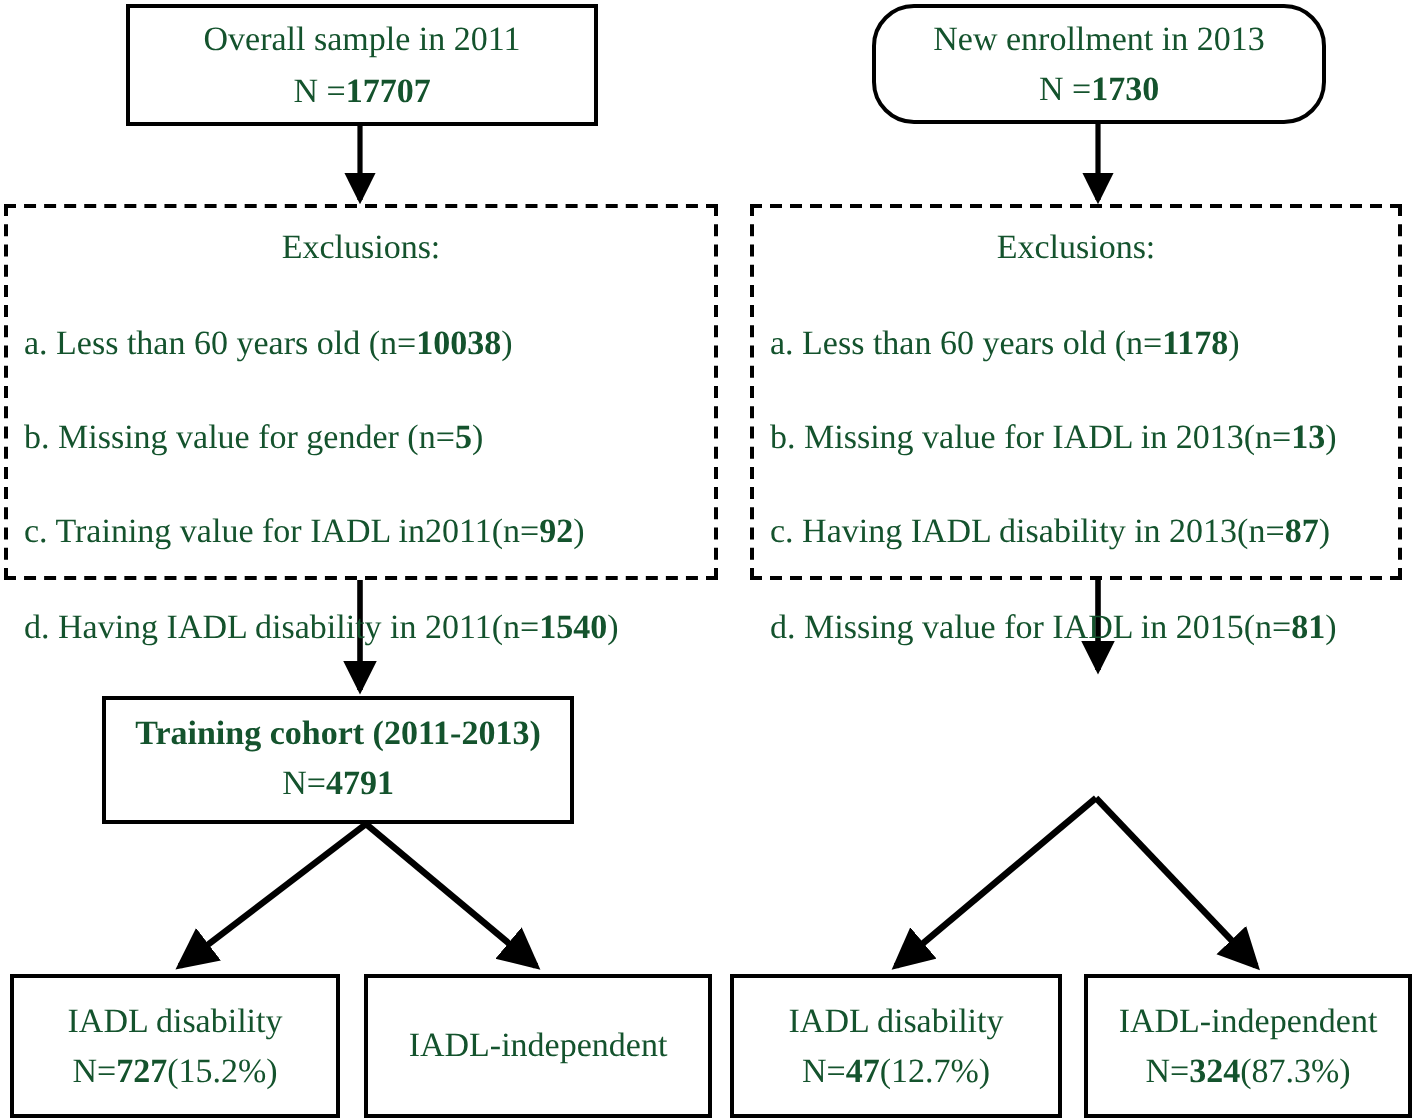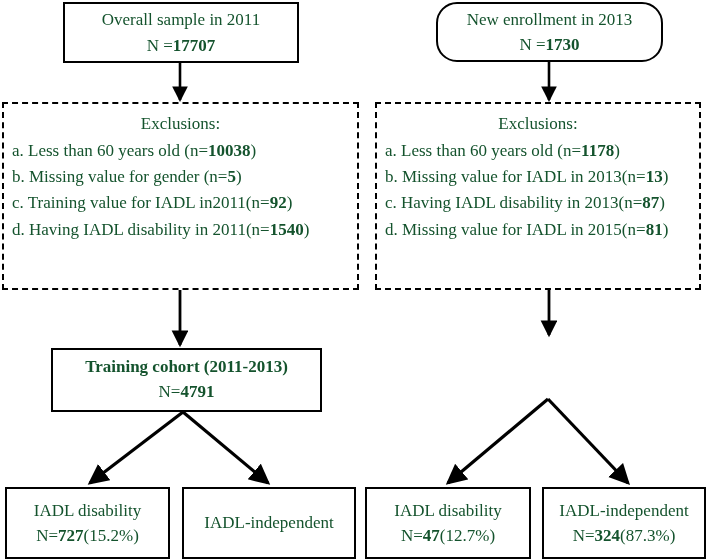--- a/index.html
+++ b/index.html
@@ -34,20 +34,21 @@
     justify-content: center;
     text-align: center;
   }
   .box.solid {
     border: 2px solid #000000;
   }
   .box.dashed {
     border: 2px dashed #000000;
     justify-content: flex-start;
     align-items: stretch;
+    gap: 21px;
   }
   .line {
     font-size: 17px;
     line-height: 1.5;
     white-space: nowrap;
   }
   .line b, .bold {
     font-weight: bold;
   }
   .excl-title {
@@ -151,21 +152,21 @@
       <span>b. Missing value for IADL in 2013(n=</span><b>13</b><span>)</span>
     </div>
     <div class="excl-item">
       <span>c. Having IADL disability in 2013(n=</span><b>87</b><span>)</span>
     </div>
     <div class="excl-item">
       <span>d. Missing value for IADL in 2015(n=</span><b>81</b><span>)</span>
     </div>
   </div>
 
-  <div class="box solid" style="left:51px; top:348px; width:271px; height:64px;">
+  <div class="box solid" style="left:51px; top:348px; width:236px; height:64px;">
     <div class="cohort-title">Training cohort (2011-2013)</div>
     <div class="cohort-n">
       <span>N=</span><b>4791</b>
     </div>
   </div>
 
 
   <div class="box solid" style="left:5px; top:487px; width:165px; height:72px;">
     <div class="leaf-title">IADL disability</div>
     <div class="leaf-n">

